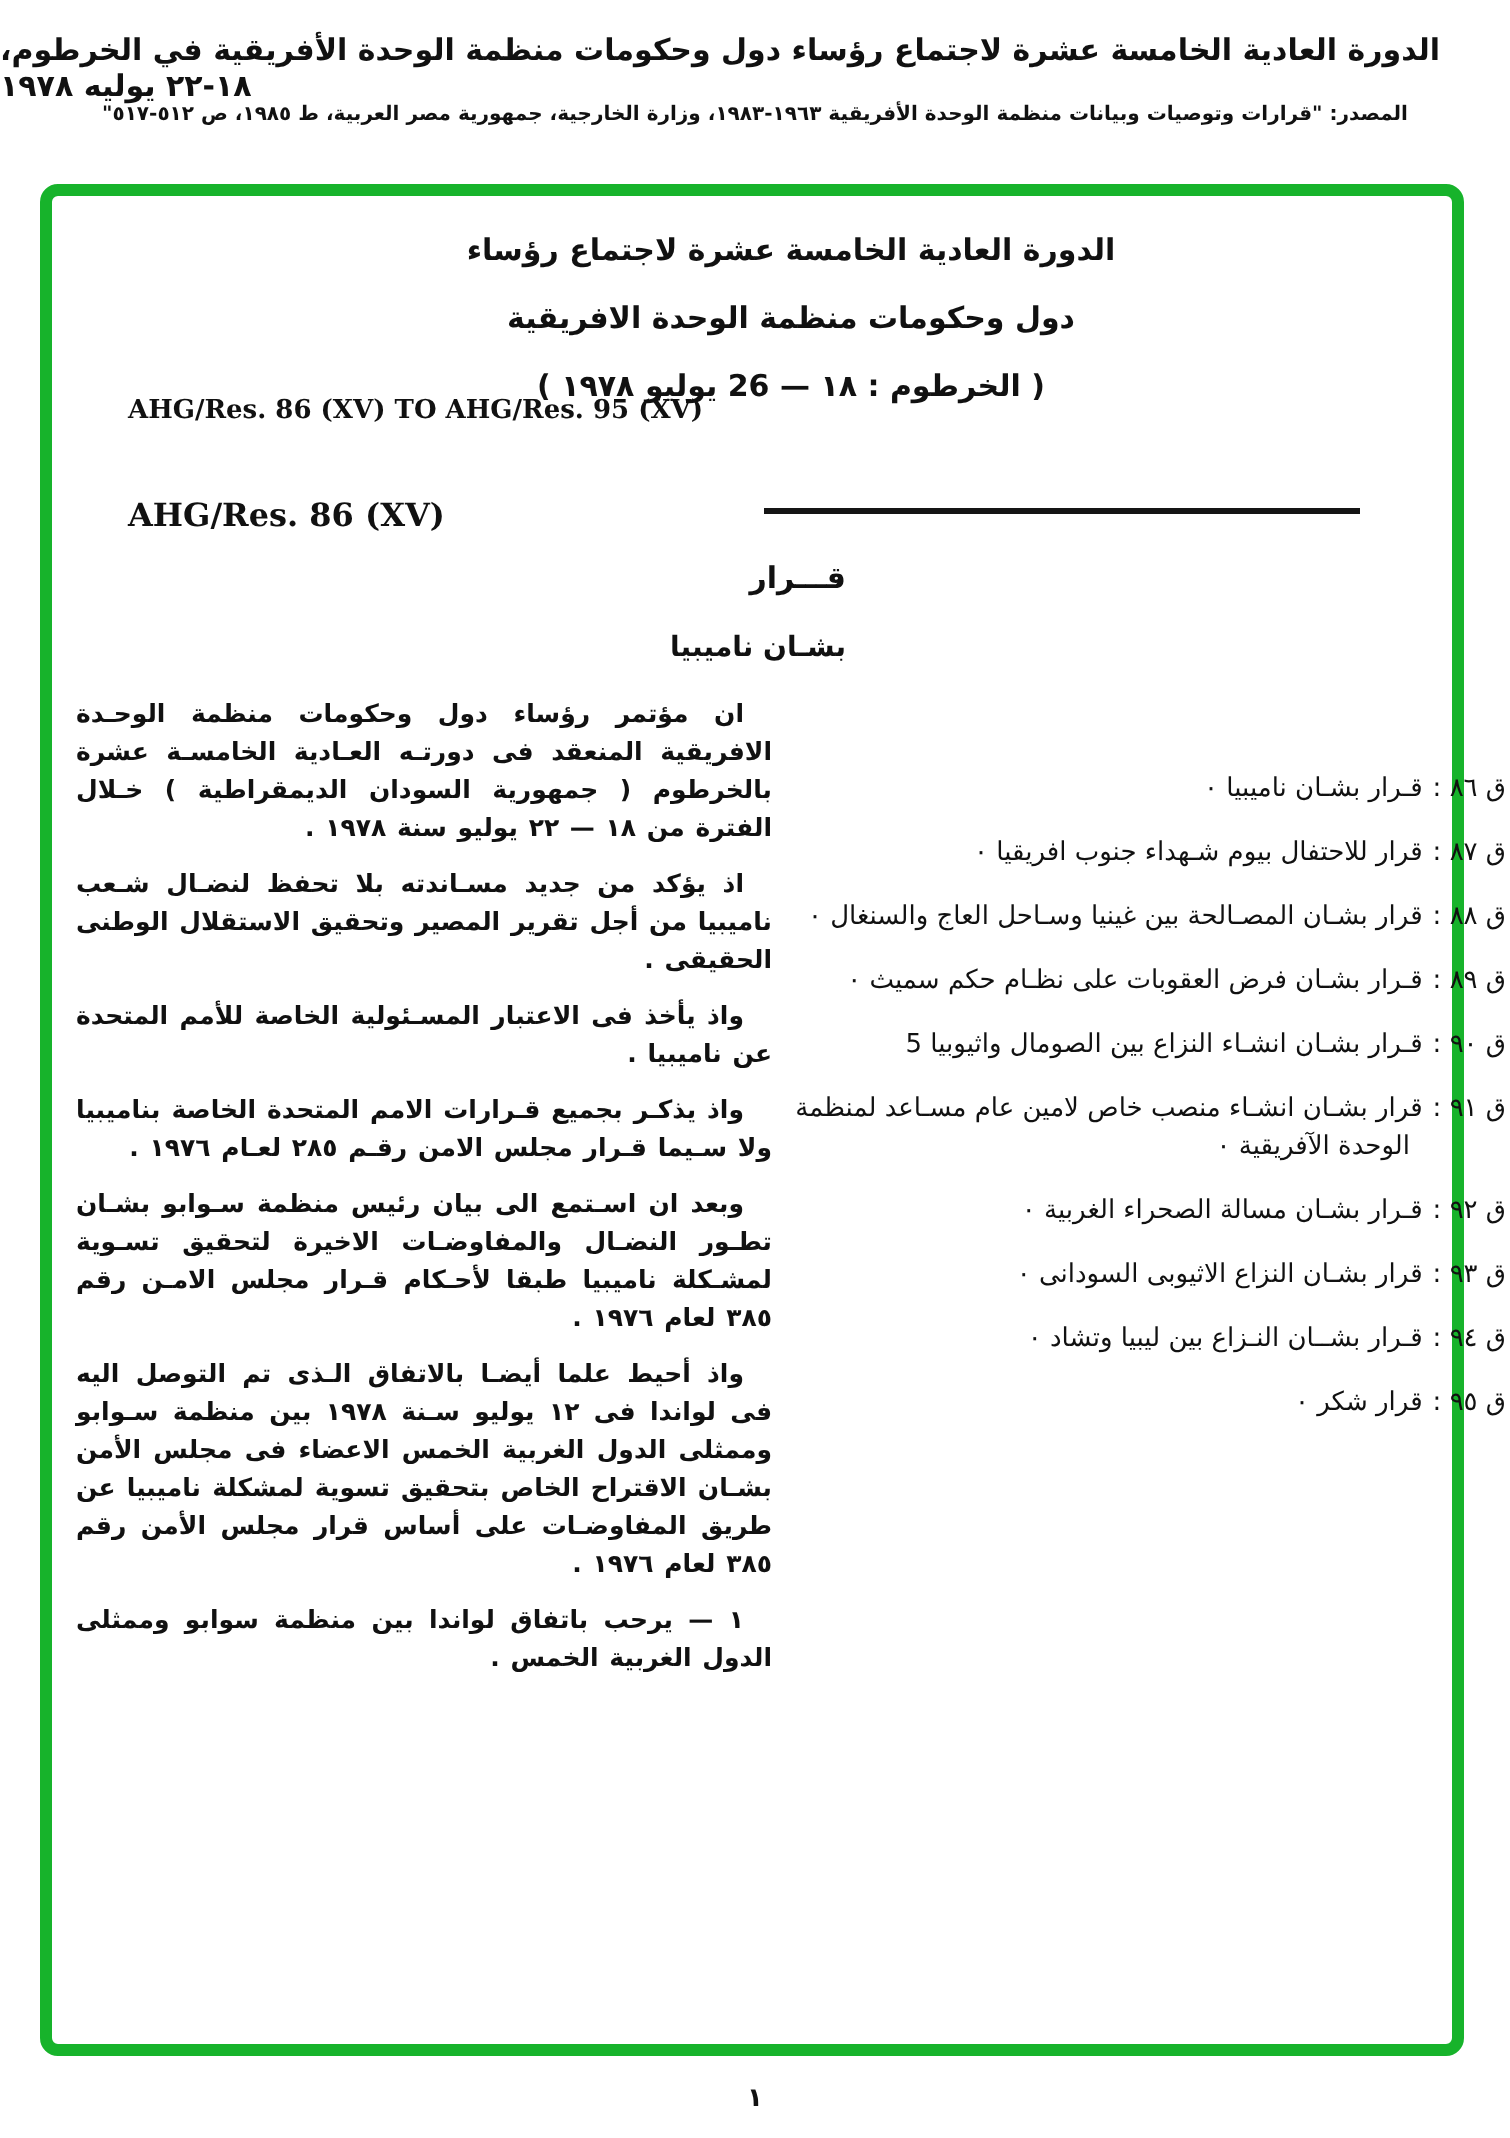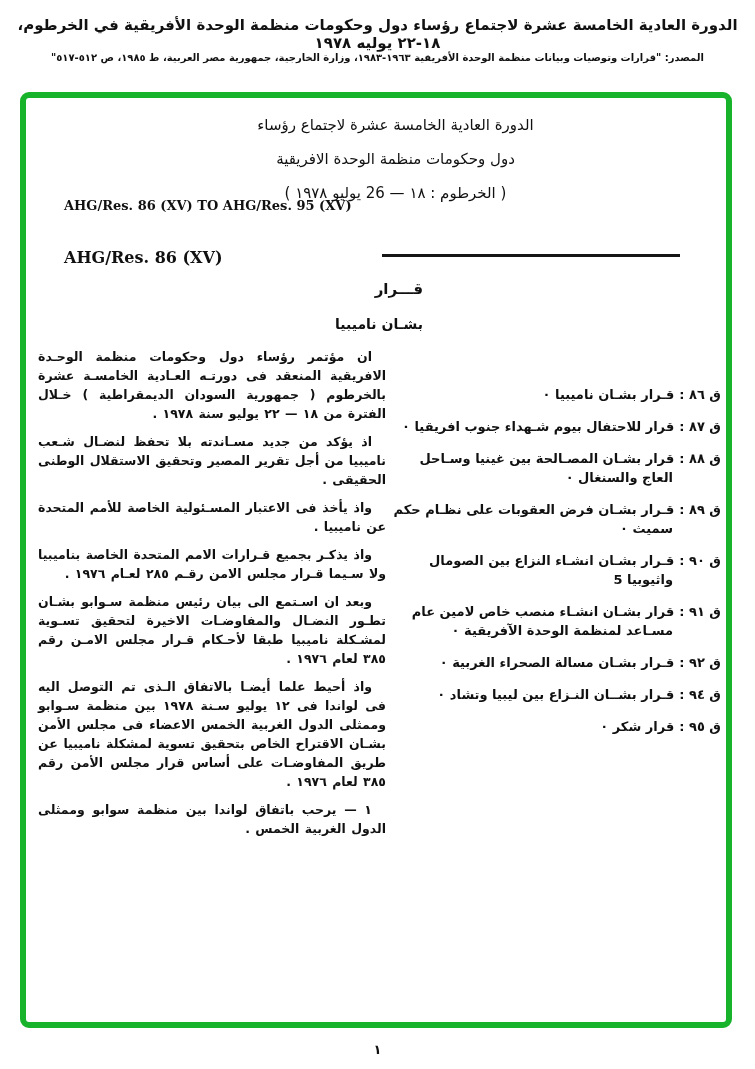--- a/index.html
+++ b/index.html
@@ -7,39 +7,39 @@
     position:relative;
     width:755px;height:1069px;
     background:#ffffff;
     font-family:"DejaVu Sans",sans-serif;
     color:#111;
     overflow:hidden;
   }
   
   .hdr1{
     position:absolute;top:16px;left:0;right:0;
-    text-align:center;direction:rtl;
+    text-align:left;direction:rtl;
     font-size:15px;font-weight:bold;letter-spacing:0;
   }
   .hdr2{
     position:absolute;top:52px;left:0;right:0;
     text-align:center;direction:rtl;
     font-size:10px;font-weight:bold;
   }
   
   .frame{
     position:absolute;left:20px;top:92px;
     width:712px;height:936px;
     box-sizing:border-box;
     border:6px solid #17b32b;
     border-radius:9px;
   }
   
   .doc-title{position:absolute;top:10px;left:0;right:0;text-align:center;direction:rtl;}
-  .doc-title div{font-size:15px;font-weight:normal;line-height:34px;margin-left:39px;}
+  .doc-title div{font-size:15px;font-weight:bold;line-height:34px;margin-left:39px;}
   
   .ref-range{
     position:absolute;left:38px;top:100px;
     font-family:"DejaVu Serif",serif;font-weight:bold;font-size:13px;
     direction:ltr;white-space:nowrap;
   }
   .ref-current{
     position:absolute;left:38px;top:150px;
     font-family:"DejaVu Serif",serif;font-weight:bold;font-size:16px;
     direction:ltr;white-space:nowrap;
@@ -70,23 +70,23 @@
     text-align:justify;text-indent:14px;
     word-spacing:1px;
   }
   
   .right-col{
     position:absolute;right:1px;top:287px;width:334px;
     direction:rtl;
   }
   .res-item{
     margin:0 0 13px 0;
-    font-size:13px;font-weight:bold;line-height:19px;
+    font-size:13px;font-weight:normal;line-height:19px;
     text-align:right;
-    padding-right:52px;text-indent:-48px;
+    padding-right:20px;text-indent:-48px;
   }
   .res-label{margin-left:5px;}
   
   .page-num{
     position:absolute;top:1042px;left:0;right:0;
     text-align:center;
     font-size:13px;font-weight:bold;
   }
 </style>
 </head>
@@ -123,20 +123,21 @@
     </div>
 
     <div class="right-col">
       <div class="res-item"><span class="res-label">ق ٨٦ :</span><span>قـرار بشـان ناميبيا ٠</span></div>
       <div class="res-item"><span class="res-label">ق ٨٧ :</span><span>قرار للاحتفال بيوم شـهداء جنوب افريقيا ٠</span></div>
       <div class="res-item"><span class="res-label">ق ٨٨ :</span><span>قرار بشـان المصـالحة بين غينيا وسـاحل العاج والسنغال ٠</span></div>
       <div class="res-item"><span class="res-label">ق ٨٩ :</span><span>قـرار بشـان فرض العقوبات على نظـام حكم سميث ٠</span></div>
       <div class="res-item"><span class="res-label">ق ٩٠ :</span><span>قـرار بشـان انشـاء النزاع بين الصومال واثيوبيا 5</span></div>
       <div class="res-item"><span class="res-label">ق ٩١ :</span><span>قرار بشـان انشـاء منصب خاص لامين عام مسـاعد لمنظمة الوحدة الآفريقية ٠</span></div>
       <div class="res-item"><span class="res-label">ق ٩٢ :</span><span>قـرار بشـان مسالة الصحراء الغربية ٠</span></div>
+      <div class="res-item"><span class="res-label">ق ٩٣ :</span><span>قرار بشـان النزاع الاثيوبى السودانى ٠</span></div>
       <div class="res-item"><span class="res-label">ق ٩٤ :</span><span>قـرار بشــان النـزاع بين ليبيا وتشاد ٠</span></div>
       <div class="res-item"><span class="res-label">ق ٩٥ :</span><span>قرار شكر ٠</span></div>
     </div>
 
   </div>
 
   <div class="page-num">١</div>
 
 </div>
 

